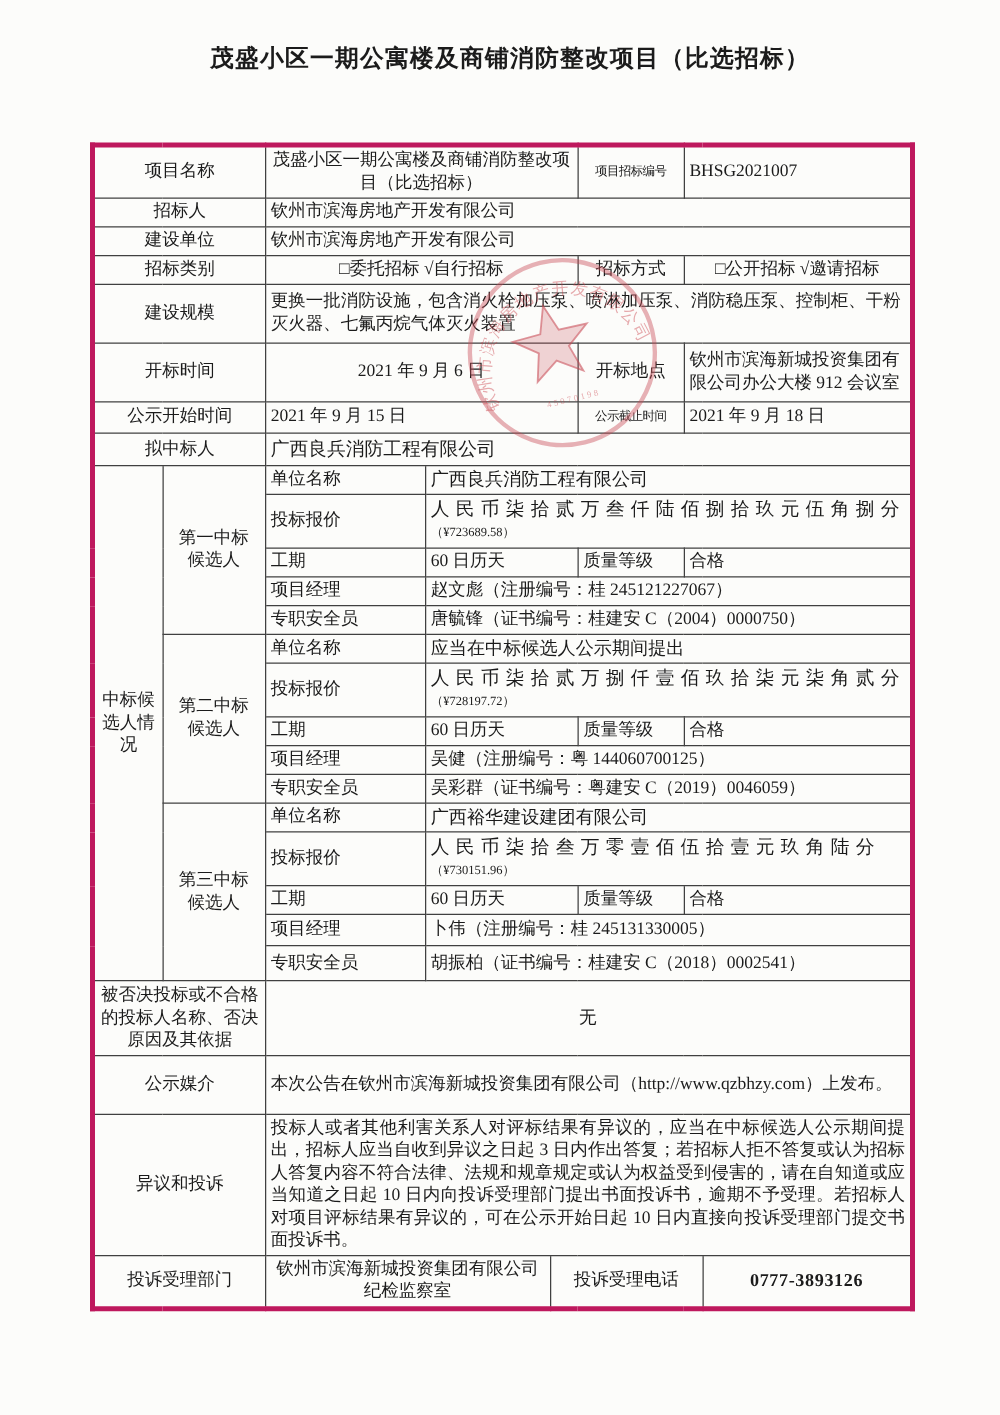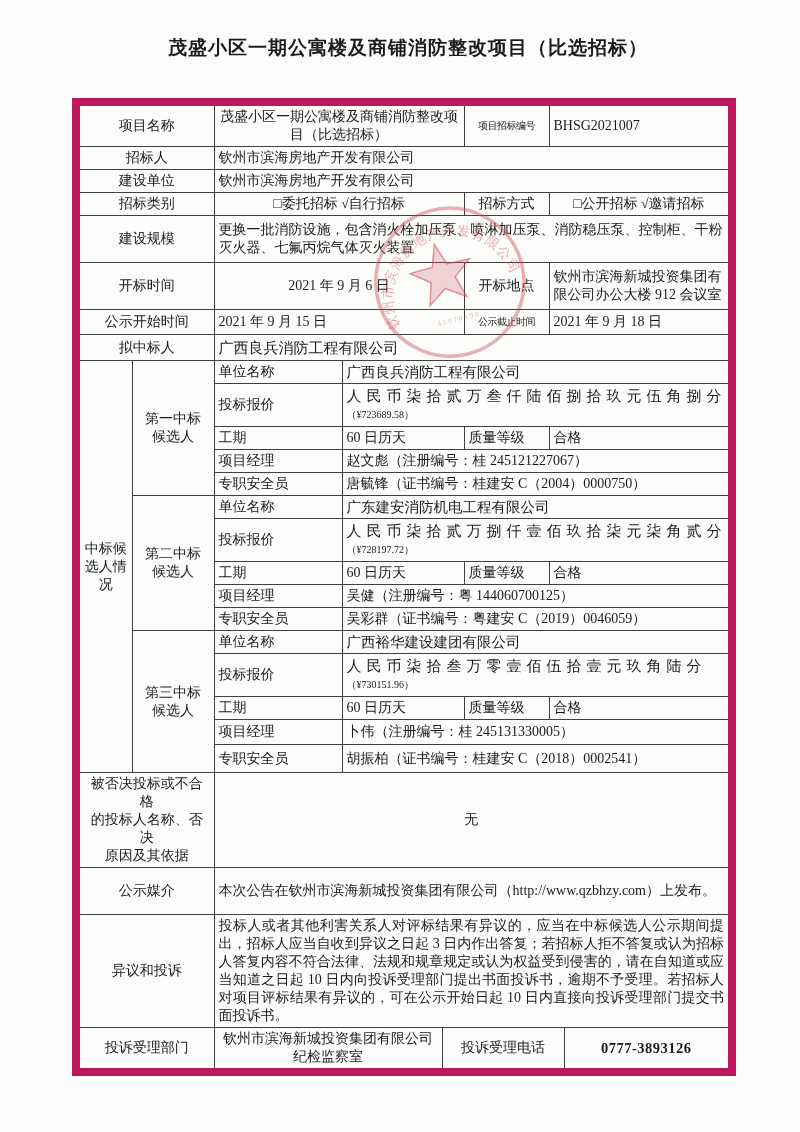--- a/index.html
+++ b/index.html
@@ -8,23 +8,23 @@
     font-family:"Liberation Serif","DejaVu Serif",serif;
     color:#1b1b1b;
   }
   .page{position:relative;width:800px;height:1132px;overflow:hidden;padding-left:16px;}
   .doc-title{
     position:absolute;top:33px;left:0;width:100%;
     text-align:center;font-weight:bold;font-size:19px;line-height:29px;
     letter-spacing:1px;
   }
   table.main{
-    position:absolute;left:72px;top:98px;width:656px;
+    position:absolute;left:72px;top:114px;width:656px;
     border-collapse:collapse;table-layout:fixed;
-    border:8px solid #be185d;
+    border:4px solid #be185d;
   }
   td{
     border:1px solid #404040;
     font-size:14px;line-height:18px;
     padding:2px 4px;vertical-align:middle;overflow:hidden;
     word-break:break-all;
   }
   .lab{text-align:center;}
   .ctr{text-align:center;}
   .preline{white-space:pre-line;}
@@ -141,21 +141,21 @@
     </tr>
     <tr style="height:20px">
       <td>专职安全员</td>
       <td colspan="5">唐毓锋（证书编号：桂建安 C（2004）0000750）</td>
     </tr>
 
     <tr style="height:22px">
       <td rowspan="5" class="lab preline">第二中标
 候选人</td>
       <td>单位名称</td>
-      <td colspan="5" class="company">广东建安消防机电工程有限公司</td>
+      <td colspan="5" class="company">应当在中标候选人公示期间提出</td>
     </tr>
     <tr style="height:42px">
       <td>投标报价</td>
       <td colspan="5">
         <div class="price-cn">人民币柒拾贰万捌仟壹佰玖拾柒元柒角贰分</div>
         <div class="price-num">（¥728197.72）</div>
       </td>
     </tr>
     <tr style="height:22px">
       <td>工期</td>

